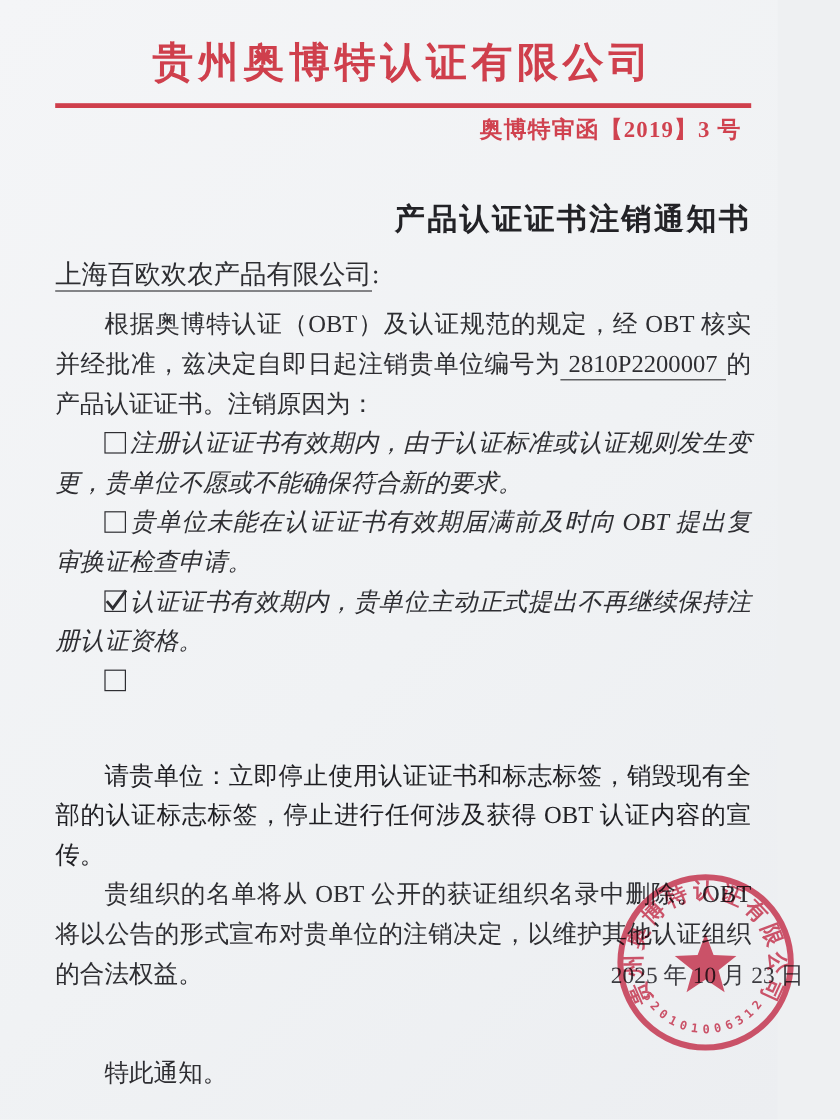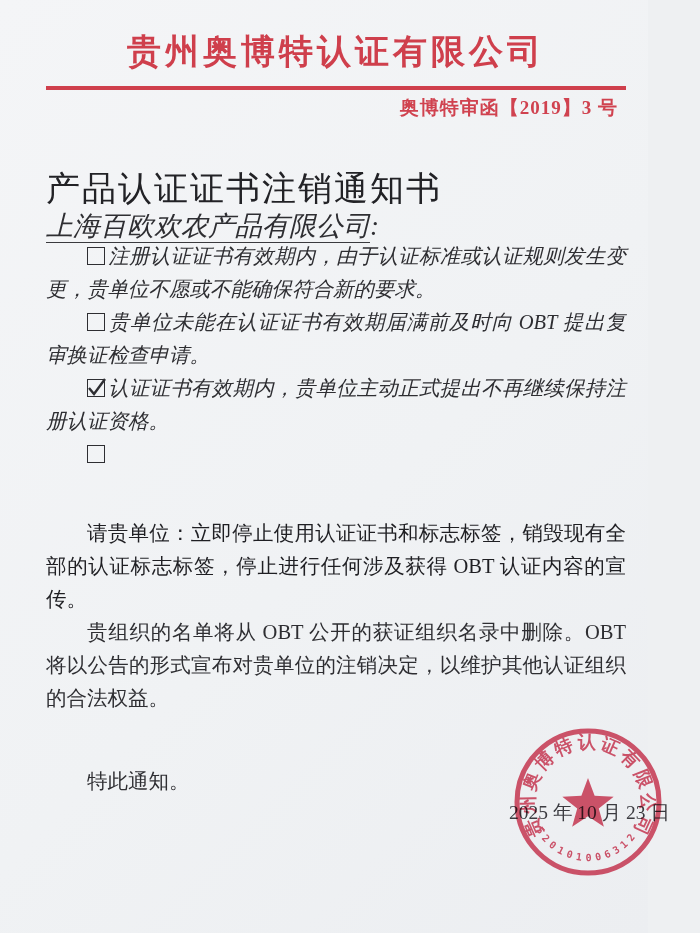--- a/index.html
+++ b/index.html
@@ -37,31 +37,31 @@
     text-align: right;
     font-size: 19px;
     font-weight: 600;
     color: #d0424f;
     letter-spacing: 1px;
   }
 
   
   .notice-title {
     margin: 45px 0 0 0;
-    text-align: left;
+    text-align: right;
     font-family: "Liberation Sans", "DejaVu Sans", sans-serif;
-    font-size: 34px;
-    font-weight: 400;
+    font-size: 25px;
+    font-weight: 700;
     letter-spacing: 2px;
     color: #222226;
   }
   .addressee {
-    font-size: 27px;
+    margin-top: 16px;
+    font-size: 22px;
     line-height: 28px;
-    font-style: italic;
   }
   .addressee .name {
     border-bottom: 1.6px solid #3a3a3e;
     padding-bottom: 1px;
   }
   .para {
     margin: 0;
     font-size: 20.5px;
     line-height: 33px;
     text-align: justify;
@@ -136,20 +136,21 @@
 
   <div class="inner">
     <div class="lh-company">贵州奥博特认证有限公司</div>
     <div class="lh-line"></div>
     <div class="lh-docno">奥博特审函【2019】3 号</div>
 
     <h1 class="notice-title">产品认证证书注销通知书</h1>
 
     <div class="addressee"><span class="name">上海百欧欢农产品有限公司</span><span>:</span></div>
 
+    <p class="para first"><span>根据奥博特认证（OBT）及认证规范的规定，经 OBT 核实并经批准，兹决定自即日起注销贵单位编号为</span><span class="cert-code">2810P2200007</span><span>的产品认证证书。注销原因为：</span></p>
 
     <div class="reason"><span class="checkbox"></span><span>注册认证证书有效期内，由于认证标准或认证规则发生变更，贵单位不愿或不能确保符合新的要求。</span></div>
 
     <div class="reason"><span class="checkbox"></span><span>贵单位未能在认证证书有效期届满前及时向 OBT 提出复审换证检查申请。</span></div>
 
     <div class="reason"><span class="checkbox checked"><svg width="22" height="22" viewBox="0 0 22 22">
             <polyline points="3,11 8,17 19,2" fill="none" stroke="#2e2e32" stroke-width="2.4"></polyline>
           </svg></span><span>认证证书有效期内，贵单位主动正式提出不再继续保持注册认证资格。</span></div>
 
     <div class="reason"><span class="checkbox"></span></div>

